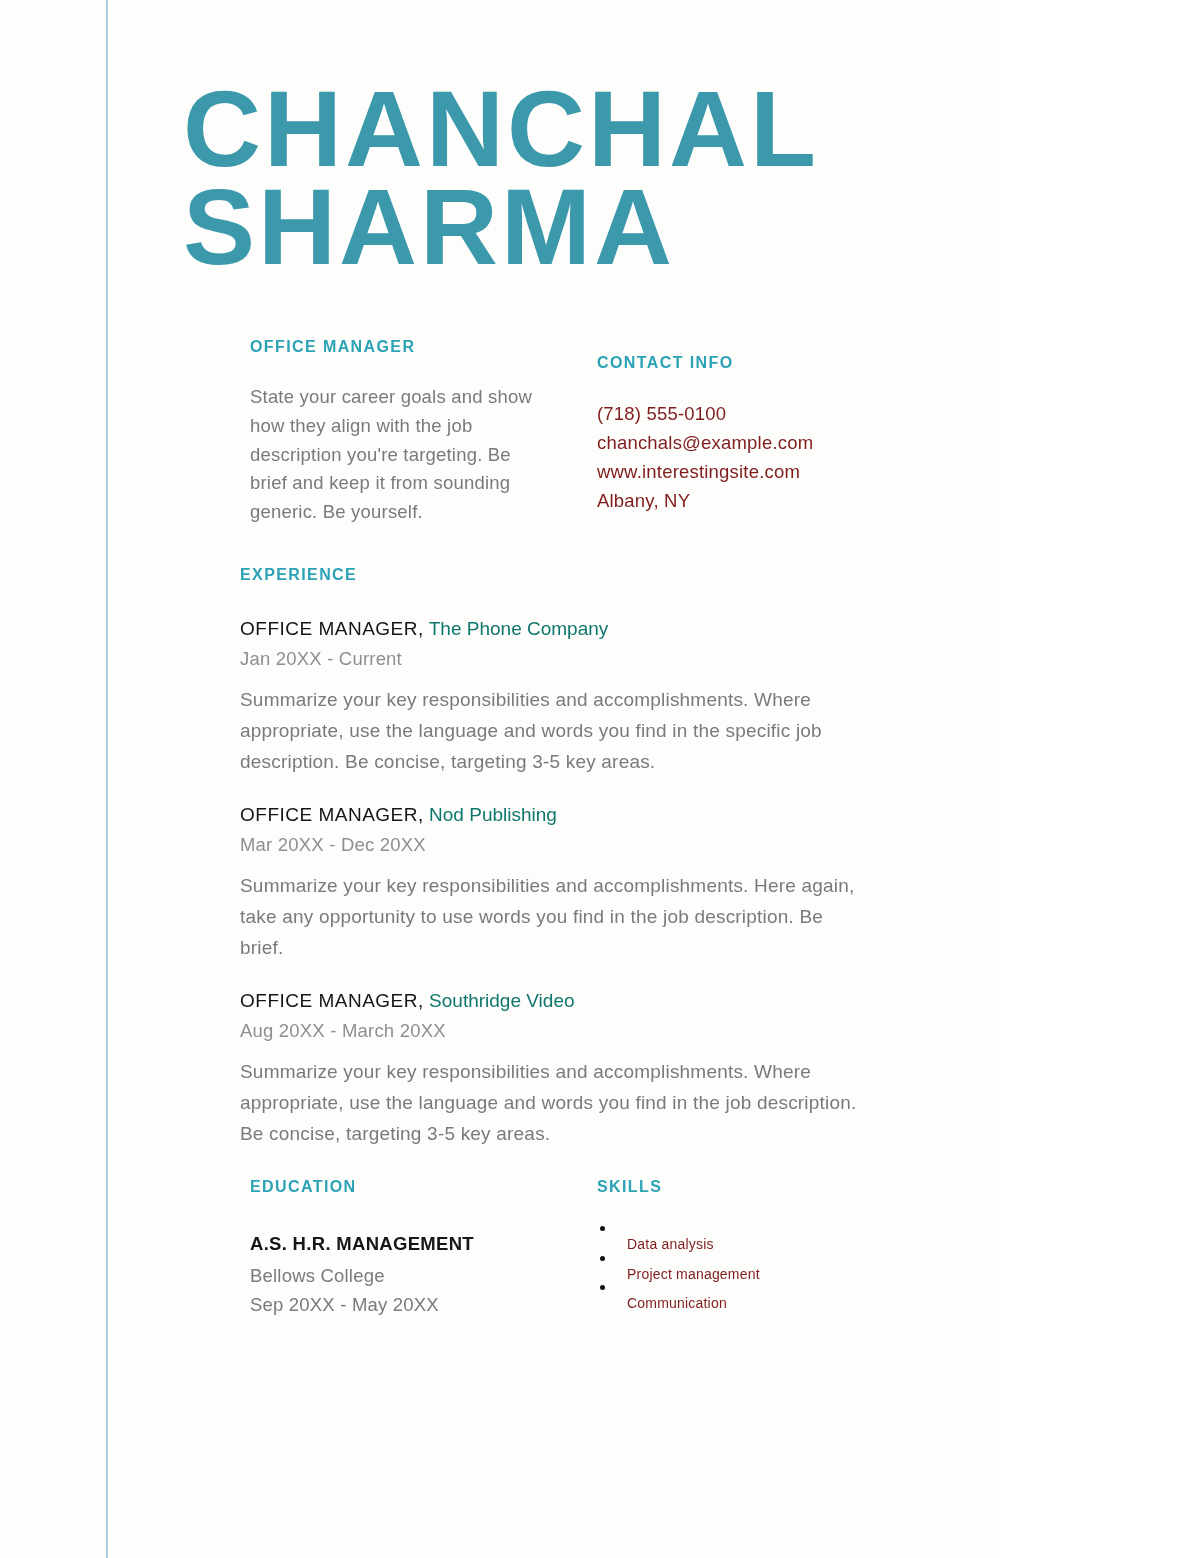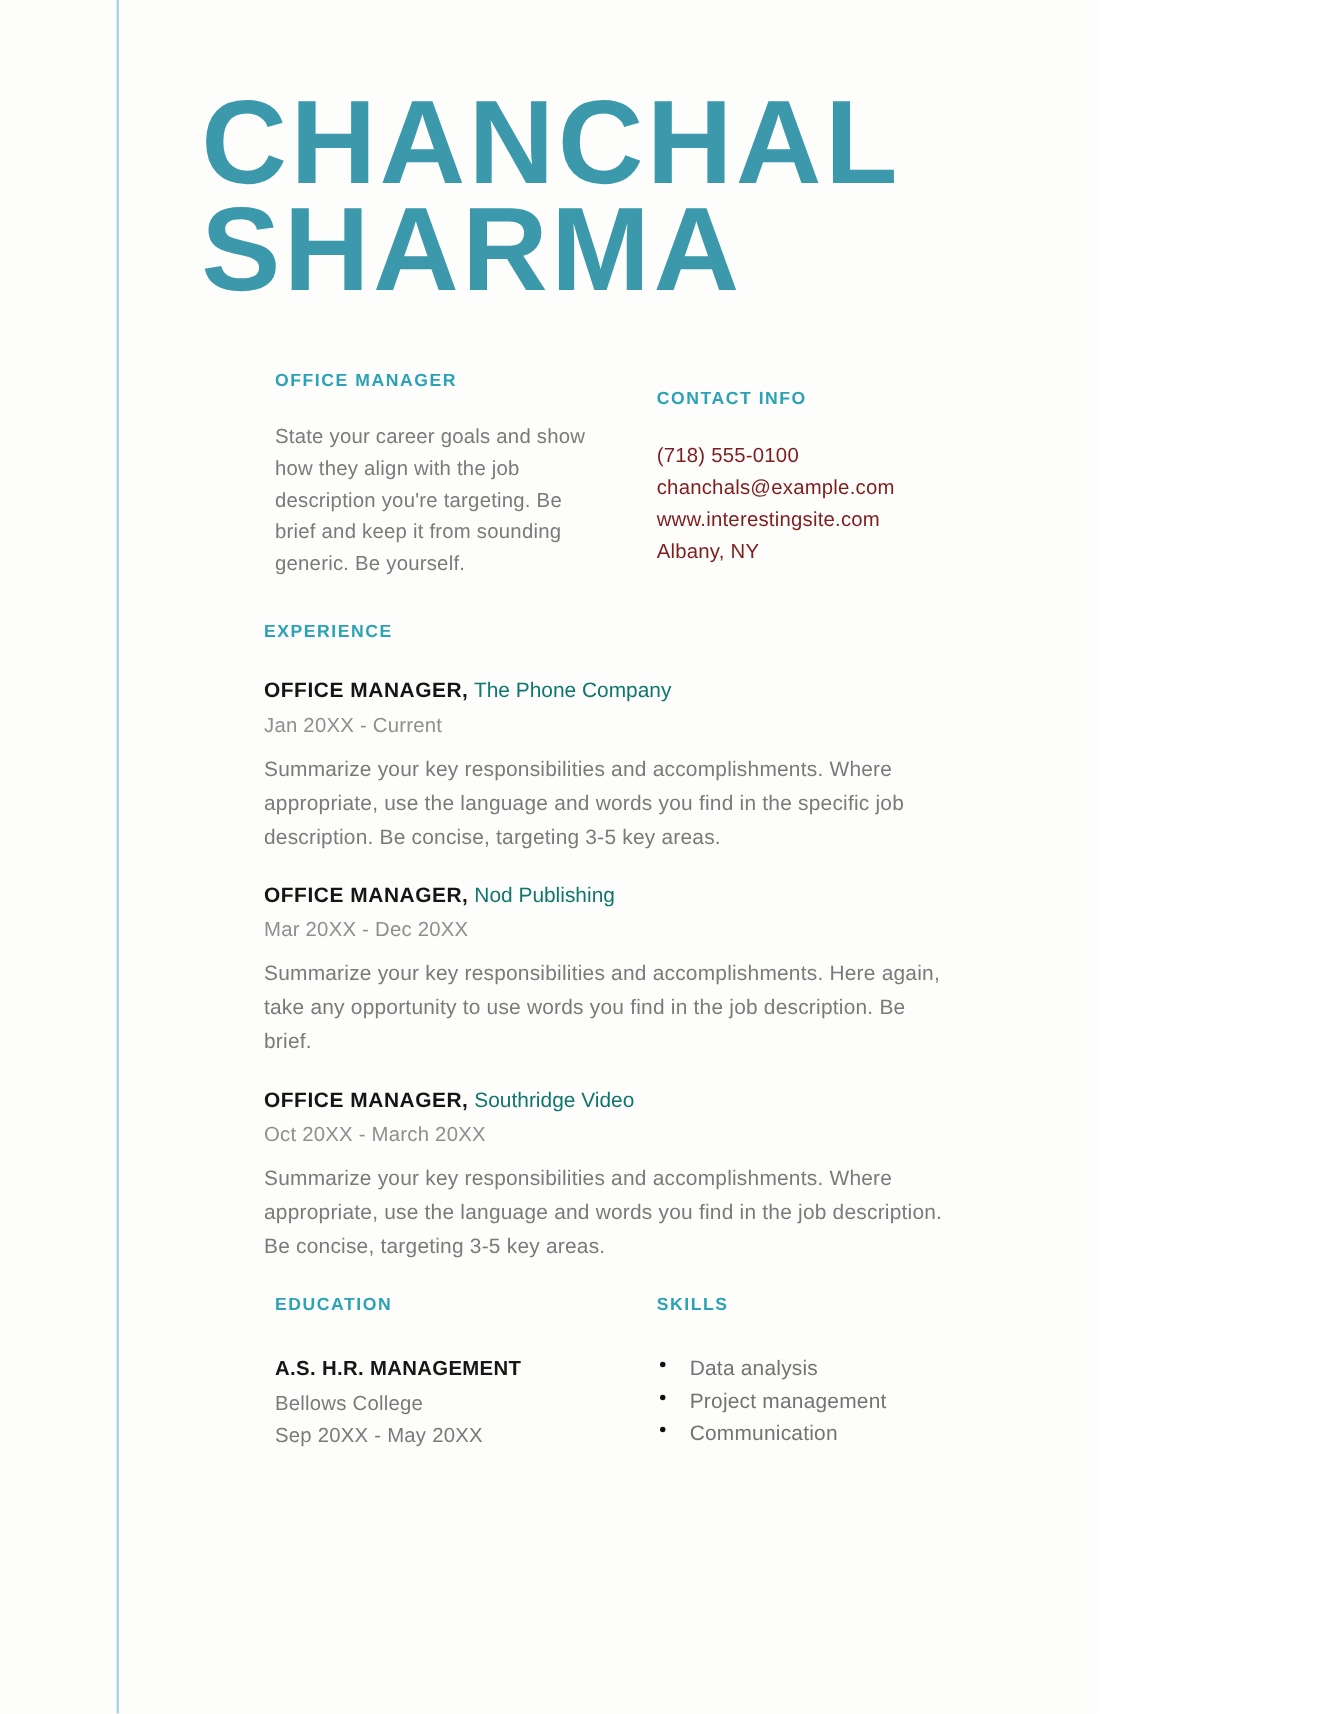--- a/index.html
+++ b/index.html
@@ -60,21 +60,21 @@
   }
 
   .job { margin-top: 26px; }
   .job:first-of-type { margin-top: 33px; }
   .job h3 {
     margin: 0 0 6px 0;
     font-size: 19px;
     line-height: 24px;
     font-weight: normal;
   }
-  .job-title { font-weight: bold; color: #151515; letter-spacing: 0.5px; }
+  .job-title { font-weight: normal; color: #151515; letter-spacing: 0.5px; }
   .job-company { color: #0f766e; }
   .job-dates {
     font-size: 18.5px;
     line-height: 24px;
     color: #8f8f8f;
     letter-spacing: 0.2px;
   }
   .job-summary {
     margin: 13px 0 0 0;
     font-size: 19px;
@@ -96,24 +96,24 @@
     font-size: 18.5px;
     line-height: 29px;
     color: #7a7a7a;
     letter-spacing: 0.2px;
   }
   .edu-line.first { margin-top: 5px; }
 
   .skills ul { list-style: none; margin: 34px 0 0 0; padding: 0; }
   .skills li {
     display: flex;
-    align-items: center;
-    font-size: 19px;
+    align-items: flex-start;
+    font-size: 14px;
     line-height: 29.5px;
-    color: #737373;
+    color: #7f1d1d;
     letter-spacing: 0.2px;
   }
   .dot {
     flex: 0 0 auto;
     width: 5px; height: 5px;
     border-radius: 50%;
     background: #111111;
     margin-right: 22px;
     margin-left: 3px;
     position: relative;
@@ -154,21 +154,21 @@
     </article>
 
     <article class="job">
       <h3><span class="job-title">OFFICE MANAGER,</span> <span class="job-company">Nod Publishing</span></h3>
       <div class="job-dates">Mar 20XX - Dec 20XX</div>
       <p class="job-summary">Summarize your key responsibilities and accomplishments. Here again, take any opportunity to use words you find in the job description. Be brief.</p>
     </article>
 
     <article class="job">
       <h3><span class="job-title">OFFICE MANAGER,</span> <span class="job-company">Southridge Video</span></h3>
-      <div class="job-dates">Oct 20XX - March 20XX</div>
+      <div class="job-dates">Aug 20XX - March 20XX</div>
       <p class="job-summary">Summarize your key responsibilities and accomplishments. Where appropriate, use the language and words you find in the job description. Be concise, targeting 3-5 key areas.</p>
     </article>
   </section>
 
   <section class="education">
     <h2 class="sec-heading">EDUCATION</h2>
     <div class="degree">A.S. H.R. MANAGEMENT</div>
     <div class="edu-line first">Bellows College</div>
     <div class="edu-line">Sep 20XX - May 20XX</div>
   </section>

